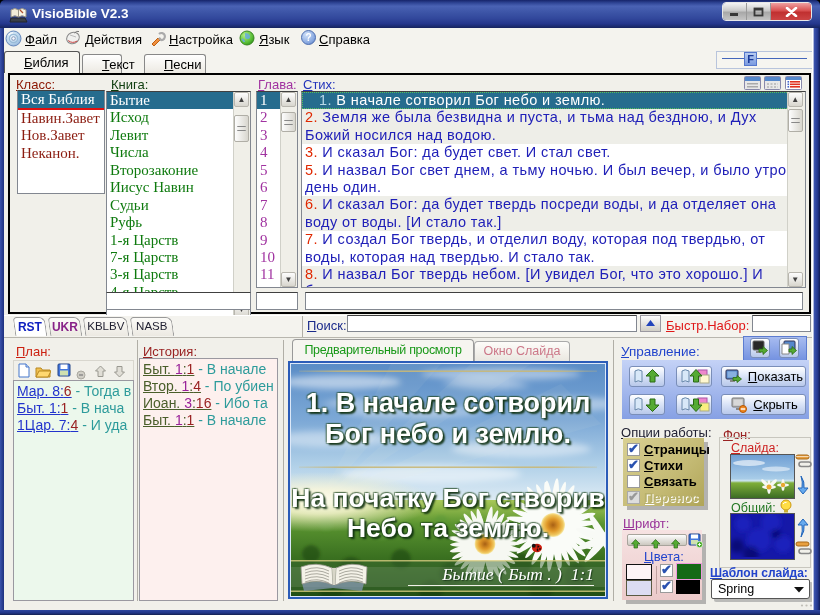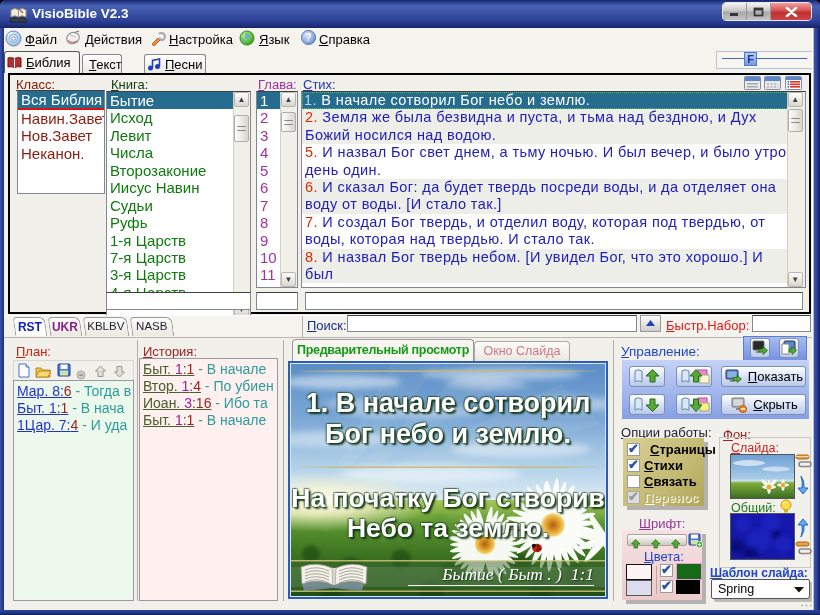--- a/index.html
+++ b/index.html
@@ -7,27 +7,27 @@
 #titlebar{left:0;top:0;width:820px;height:28px;border-radius:5px 5px 0 0;background:linear-gradient(#16246a 0%,#2e4494 10%,#4a62b4 22%,#3c54a6 45%,#32489c 65%,#24368c 85%,#16245e 100%);}
 #titletxt{left:32px;top:6px;color:#fff;font-weight:bold;font-size:13.5px;}
 #winbtns{right:8px;top:2px;height:17px;display:flex;border:1px solid #e8e8e8;border-radius:4px;overflow:hidden;}
 .wbtn{width:23px;height:17px;display:flex;align-items:center;justify-content:center;background:linear-gradient(#f4f4f4,#c9c9c9 45%,#a8a8a8 55%,#c4c4c4);border-right:1px solid #999;}
 .wbtn.close{width:40px;background:linear-gradient(#f0a0a0,#d85050 45%,#c03030 55%,#cc4444);border-right:none;}
 #menubar{left:4px;top:28px;width:808px;height:22px;background:#f4f3ee;}
 .mitem{position:absolute;top:32px;font-size:13px;color:#000;}
 .mitem u{text-decoration:underline;}
 .micon{position:absolute;top:30px;}
 #tabrow{left:4px;top:50px;width:808px;height:23px;background:#f4f3ee;}
-.ttab{position:absolute;border:1px solid #888;border-bottom:none;border-radius:3px 3px 0 0;background:linear-gradient(#ffffff,#ece9e2);font-size:13px;display:flex;align-items:center;padding:0 2px;gap:4px;box-sizing:border-box;white-space:nowrap;}
+.ttab{position:absolute;border:1px solid #888;border-bottom:none;border-radius:3px 3px 0 0;background:linear-gradient(#ffffff,#ece9e2);font-size:13px;display:flex;align-items:center;padding:0 15px;gap:4px;box-sizing:border-box;white-space:nowrap;}
 .ttab.act{background:#f6f5f0;border-color:#555;}
 #mainpanel{left:8px;top:73px;width:803px;height:241px;border:2px solid #000;background:#f1f0ea;box-sizing:border-box;}
 .plabel{position:absolute;font-size:13px;}
 .plabel u{text-decoration:underline;}
 .lbox{position:absolute;background:#fff;border:1px solid #828790;border-top-color:#404040;box-sizing:border-box;overflow:hidden;}
-.row{height:17.45px;line-height:17.45px;white-space:nowrap;padding-left:3px;font-size:15px;}
+.row{height:17.45px;line-height:17.45px;white-space:nowrap;padding-left:3px;font-size:15px;font-family:Liberation Serif, serif;}
 .sel{background:#266c8e;color:#fff;}
 .sbar{position:absolute;top:0;bottom:0;right:0;width:16px;background:#f0efe8;border-left:1px solid #d0d0c8;}
 .sbtn{position:absolute;left:0;width:15px;height:15px;background:linear-gradient(#fdfdfd,#d8d6ce);border:1px solid #b8b6ae;box-sizing:border-box;border-radius:2px;font-size:8px;color:#404040;text-align:center;line-height:13px;}
 .sthumb{position:absolute;left:0;width:15px;background:linear-gradient(90deg,#fdfdfd,#d8d6ce);border:1px solid #b0aea6;box-sizing:border-box;border-radius:2px;}
 .ebox{position:absolute;background:#fff;border:1px solid #828790;border-top-color:#404040;box-sizing:border-box;}
 #midbar{left:4px;top:315px;width:808px;height:23px;background:#f4f3ee;border-top:1px solid #fff;border-bottom:1px solid #b8b6ae;box-sizing:border-box;}
 .vtab{position:absolute;top:317px;height:19px;border:1px solid #999;border-bottom:none;border-radius:4px 6px 0 0;transform:skewX(8deg);background:linear-gradient(#fcfbf8,#ece9e2);box-sizing:border-box;}
 .vtabtxt{transform:skewX(-8deg);font-size:12px;font-weight:bold;padding:2px 0 0 0;display:block;text-align:center;}
 #bottom{left:4px;top:338px;width:808px;height:272px;background:#f1f0ea;}
 .shadowbox{box-shadow:4px 4px 0 rgba(128,128,128,0.55);}
@@ -234,22 +234,23 @@
       </g>
       <g fill="#4466cc">
         <rect x="2.5" y="5" width="1.6" height="1.6"></rect>
         <rect x="2.5" y="7.5" width="1.6" height="1.6"></rect>
         <rect x="2.5" y="10" width="1.6" height="1.6"></rect>
       </g>
     </svg></div>
 
 <div class="lbox" id="verses" style="left:301px;top:91px;width:505px;height:197px;font-size:14.5px;letter-spacing:0.4px;">
  <div style="margin-right:14px;line-height:17.4px;color:#2020b8;">
-  <div style="background:#266c8e;color:#fff;outline:1px dotted #58c058;outline-offset:-1px;padding-left:2px;"><span style="color:#b8d8e8">1.</span> В начале сотворил Бог небо и землю.</div>
+  <div style="background:#266c8e;color:#fff;outline:1px dotted #58c058;outline-offset:-1px;padding-left:17px;"><span style="color:#b8d8e8">1.</span> В начале сотворил Бог небо и землю.</div>
   <div style="padding-left:3px;background:#eeeee8;"><span style="color:#e02800">2.</span> Земля же была безвидна и пуста, и тьма над бездною, и Дух Божий носился над водою.</div>
+  <div style="padding-left:3px;"><span style="color:#e02800">3.</span> И сказал Бог: да будет свет. И стал свет.</div>
   <div style="padding-left:3px;"><span style="color:#e02800">5.</span> И назвал Бог свет днем, а тьму ночью. И был вечер, и было утро: день один.</div>
   <div style="padding-left:3px;background:#eeeee8;"><span style="color:#e02800">6.</span> И сказал Бог: да будет твердь посреди воды, и да отделяет она воду от воды. [И стало так.]</div>
   <div style="padding-left:3px;"><span style="color:#e02800">7.</span> И создал Бог твердь, и отделил воду, которая под твердью, от воды, которая над твердью. И стало так.</div>
   <div style="padding-left:3px;background:#eeeee8;"><span style="color:#e02800">8.</span> И назвал Бог твердь небом. [И увидел Бог, что это хорошо.] И был</div>
  </div>
  <div class="sbar" style="width:17px;">
       <div class="sbtn" style="top:0">▲</div>
       <div class="sthumb" style="top:17px;height:23px;">
         <div style="margin:8px 2px;border-top:1px solid #888;border-bottom:1px solid #888;height:3px;border-radius:1px;"></div>
       </div>
@@ -316,21 +317,21 @@
 
 <div class="plabel" style="left:143px;top:344px;color:#992222;"><u>И</u>стория:</div>
 <div class="abs" style="left:139px;top:358px;width:139px;height:243px;background:#fdf0ee;border:1px solid #9a98a0;box-sizing:border-box;font-size:14px;line-height:17px;padding:2px 0 0 3px;color:#2d9b9b;white-space:nowrap;overflow:hidden;">
  <div><u style="color:#4a5e2a;">Быт. <span style="color:#992299;">1</span>:<span style="color:#992222;">1</span></u> - В начале</div>
  <div><u style="color:#4a5e2a;">Втор. <span style="color:#992299;">1</span>:<span style="color:#992222;">4</span></u> - По убиен</div>
  <div><u style="color:#4a5e2a;">Иоан. <span style="color:#992299;">3</span>:<span style="color:#992222;">16</span></u> - Ибо та</div>
  <div><u style="color:#4a5e2a;">Быт. <span style="color:#992299;">1</span>:<span style="color:#992222;">1</span></u> - В начале</div>
 </div>
 <div class="abs" style="left:283px;top:340px;width:1px;height:261px;background:#b0aea6;"></div>
 
-<div class="abs" style="left:292px;top:339px;width:180px;height:21px;border:1px solid #999;border-bottom:none;border-radius:4px 4px 0 0;background:#f6f5f0;text-align:center;font-size:12.5px;font-weight:bold;color:#189818;line-height:21px;letter-spacing:-0.3px;">Предварительный просмотр</div>
+<div class="abs" style="left:292px;top:339px;width:180px;height:21px;border:1px solid #999;border-bottom:none;border-radius:4px 4px 0 0;background:#f6f5f0;text-align:center;font-size:12.5px;font-weight:normal;color:#189818;line-height:21px;letter-spacing:-0.3px;">Предварительный просмотр</div>
 <div class="abs" style="left:474px;top:341px;width:94px;height:19px;border:1px solid #aaa;border-bottom:none;border-radius:4px 4px 0 0;background:linear-gradient(#fdfcf9,#eae7e0);text-align:center;font-size:12.5px;color:#cc7788;line-height:19px;">Окно Слайда</div>
 
 <div class="abs" id="slide" style="left:288px;top:361px;width:320px;height:238px;border:2px solid #2b5cb8;box-sizing:border-box;background:#7aa8d8;overflow:hidden;">
  <div class="abs" style="left:0;top:0;width:314px;height:232px;border:1px solid #dce8f8;z-index:5;"></div>
  <svg class="abs" style="left:1px;top:1px;" width="314" height="232" viewBox="0 0 314 232">
   <defs>
    <linearGradient id="sky" x1="0" y1="0" x2="0" y2="1">
     <stop offset="0" stop-color="#5a8cc6"></stop>
           <stop offset="0.4" stop-color="#7ca8d6"></stop>
           <stop offset="0.72" stop-color="#b0d0e8"></stop>
@@ -564,33 +565,33 @@
       <rect x="11.8" y="12.3" width="4.4" height="1.4" fill="#fff"></rect>
     </svg>
  <span><u>С</u>крыть</span>
   </div>
 
 <div class="plabel" style="left:621px;top:425px;color:#223;"><u>О</u>пции работы:</div>
 <div class="abs shadowbox" style="left:623px;top:438px;width:81px;height:68px;background:linear-gradient(135deg,#d9d093 0%,#c4ba74 60%,#b0a558 100%);"></div>
 <div class="cb" style="left:627px;top:443px;">
     <span class="chk">✔</span>
   </div>
-<div class="abs" style="left:644px;top:442px;font-size:13px;font-weight:bold;margin-left:6px;"><u>С</u>траницы</div>
+<div class="abs" style="left:644px;top:442px;font-size:13px;font-weight:bold;"><u>С</u>траницы</div>
 <div class="cb" style="left:627px;top:459px;">
     <span class="chk">✔</span>
   </div>
 <div class="abs" style="left:644px;top:458px;font-size:13px;font-weight:bold;"><u>С</u>тихи</div>
 <div class="cb" style="left:627px;top:475px;"></div>
 <div class="abs" style="left:644px;top:474px;font-size:13px;font-weight:bold;"><u>С</u>вязать</div>
 <div class="cb" style="left:627px;top:491px;background:#ddd;border-color:#aaa;">
     <span class="chk" style="color:#999;">✔</span>
   </div>
 <div class="abs" style="left:644px;top:490px;font-size:13px;font-weight:bold;color:#b8b06a;text-shadow:1px 1px 0 #fff;"><u>П</u>еренос</div>
 
-<div class="plabel" style="left:623px;top:516px;color:#993399;margin-left:16px;"><u>Ш</u>рифт:</div>
+<div class="plabel" style="left:623px;top:516px;color:#993399;"><u>Ш</u>рифт:</div>
 <div class="abs shadowbox" style="left:622px;top:530px;width:80px;height:70px;background:linear-gradient(#f6e2e2,#eccaca);"></div>
 <div class="abs" style="left:627px;top:534px;width:60px;height:12px;background:linear-gradient(#fdfdfd,#ccc8c0);border:1px solid #a8a49c;box-sizing:border-box;border-radius:2px;">
  <svg width="58" height="10" viewBox="0 0 58 10">
       <g fill="#55aa33" stroke="#2a6a14" stroke-width="0.7">
         <path d="M10 9 V5 h-2.5 L11.5 0.5 L16 5 h-2.5 V9 Z" transform="translate(-4 0)"></path>
         <path d="M10 9 V5 h-2.5 L11.5 0.5 L16 5 h-2.5 V9 Z" transform="translate(16 0)"></path>
         <path d="M10 9 V5 h-2.5 L11.5 0.5 L16 5 h-2.5 V9 Z" transform="translate(36 0)"></path>
       </g>
     </svg></div>
 <div class="abs" style="left:688px;top:533px;"><svg width="15" height="15" viewBox="0 0 15 15">

